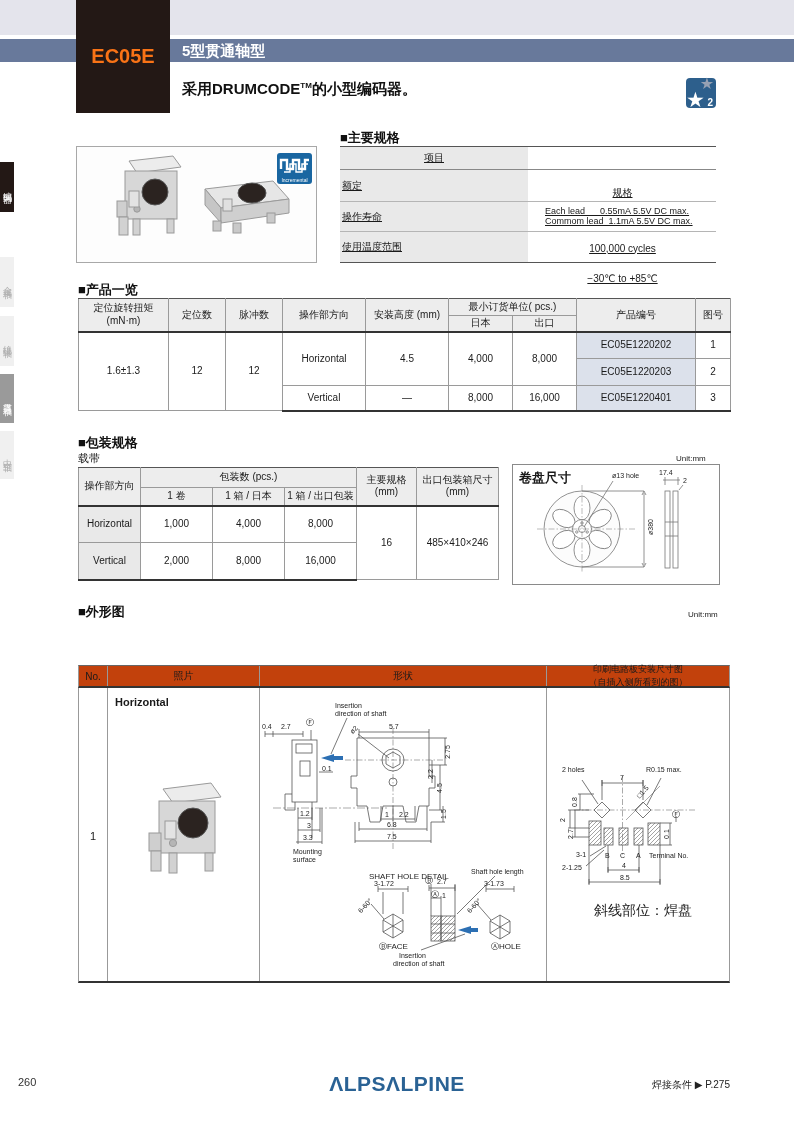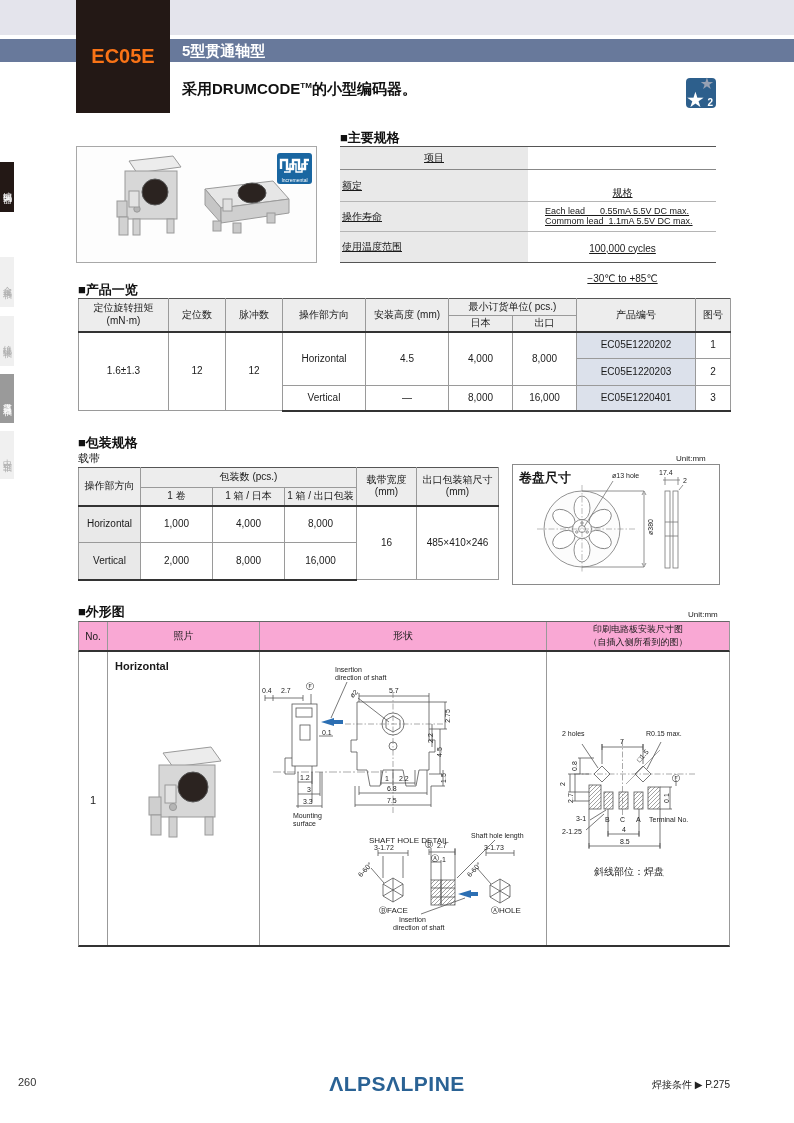--- a/index.html
+++ b/index.html
@@ -42,22 +42,22 @@
   
   .ms{position:absolute;left:340px;top:146px;width:376px;font-size:10px;}
   .ms .row{display:flex;text-decoration:underline;}
   .ms .c1{width:188px;box-sizing:border-box;background:#e9e9e9;display:flex;align-items:center;padding-left:2px;}
   .ms .c2{width:188px;box-sizing:border-box;border-left:1px solid #999;display:flex;align-items:center;justify-content:center;flex-direction:column;margin-top:46px;}
   .pre{white-space:pre;}
   
   .reel-box{position:absolute;left:512px;top:464px;width:206px;height:119px;border:1px solid #8a8a8a;background:#fff;}
   
   .ot{position:absolute;left:78px;top:621px;width:652px;}
-  .ot-h{display:flex;height:31px;background:#f9a8d4;border-top:1px solid #666;border-bottom:2px solid #333;
-        border-left:1px solid #999;border-right:1px solid #999;box-sizing:border-box;}
+  .ot-h{display:flex;height:23px;background:#c2410c;border-top:1px solid #666;border-bottom:2px solid #333;
+        border-left:1px solid #999;border-right:1px solid #999;box-sizing:border-box;margin-top:44px;}
   .ot-h .hc{display:flex;align-items:center;justify-content:center;flex-direction:column;font-size:10px;box-sizing:border-box;}
   .ot-h .hc+.hc{border-left:1px solid #999;}
   .ot-b{position:relative;height:295px;border-left:1px solid #999;border-right:1px solid #999;border-bottom:2px solid #333;box-sizing:border-box;}
   .vdiv{position:absolute;top:0;width:1px;height:100%;background:#999;}
   .footer-logo{position:absolute;left:0;top:1072px;width:794px;text-align:center;
                font-size:21px;font-weight:bold;color:#2a6294;letter-spacing:0.5px;}
   .footer-page{position:absolute;left:18px;top:1076px;font-size:11px;color:#333;}
   .footer-link{position:absolute;left:560px;top:1078px;width:170px;text-align:right;font-size:10px;color:#222;}
 </style>
 </head>
@@ -226,21 +226,21 @@
         <col style="width:72px">
         <col style="width:72px">
         <col style="width:60px">
         <col style="width:82px">
       </colgroup>
     <thead>
       <tr style="height:20px;">
         <th rowspan="2">操作部方向</th>
         <th colspan="3">包装数 (pcs.)</th>
         <th rowspan="2">
-            <span style="display:block">载带宽度</span>
+            <span style="display:block">主要规格</span>
             <span style="display:block">(mm)</span>
           </th>
         <th rowspan="2">
             <span style="display:block">出口包装箱尺寸</span>
             <span style="display:block">(mm)</span>
           </th>
       </tr>
       <tr style="height:18px;">
         <th>1 卷</th>
         <th>1 箱 / 日本</th>
@@ -479,21 +479,21 @@
         <span class="lbl v" style="left:116px;top:142px;">0.1</span>
         <span class="lbl8" style="left:126px;top:122px;">Ⓕ</span>
         <span class="lbl" style="left:30px;top:163px;">3-1</span>
         <span class="lbl" style="left:59px;top:164px;">B</span>
         <span class="lbl" style="left:74px;top:164px;">C</span>
         <span class="lbl" style="left:90px;top:164px;">A</span>
         <span class="lbl" style="left:103px;top:164px;">Terminal No.</span>
         <span class="lbl" style="left:16px;top:176px;">2-1.25</span>
         <span class="lbl" style="left:76px;top:174px;">4</span>
         <span class="lbl" style="left:74px;top:186px;">8.5</span>
-        <span class="lbl8" style="left:48px;top:214px;font-size:10px;">斜线部位：焊盘</span>
+        <span class="lbl8" style="left:48px;top:214px;font-size:14px;">斜线部位：焊盘</span>
       </div>
     </div>
   </div>
 
   <div class="footer-page">260</div>
   <div class="footer-logo">ΛLPSΛLPINE</div>
   <div class="footer-link">焊接条件 ▶ P.275</div>
 
 </div>
 

